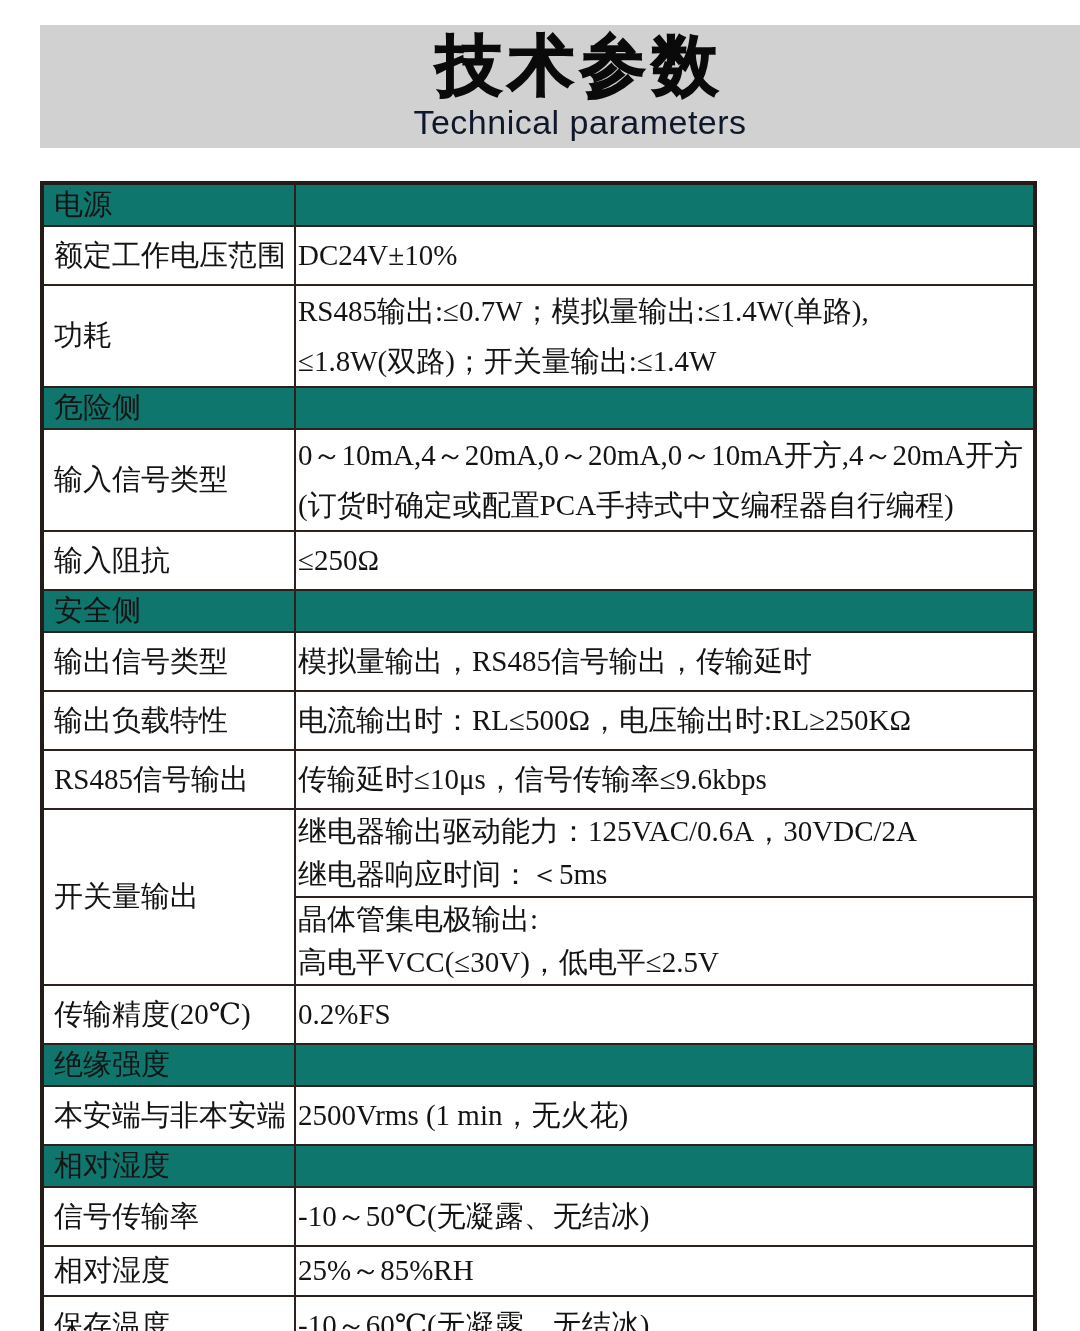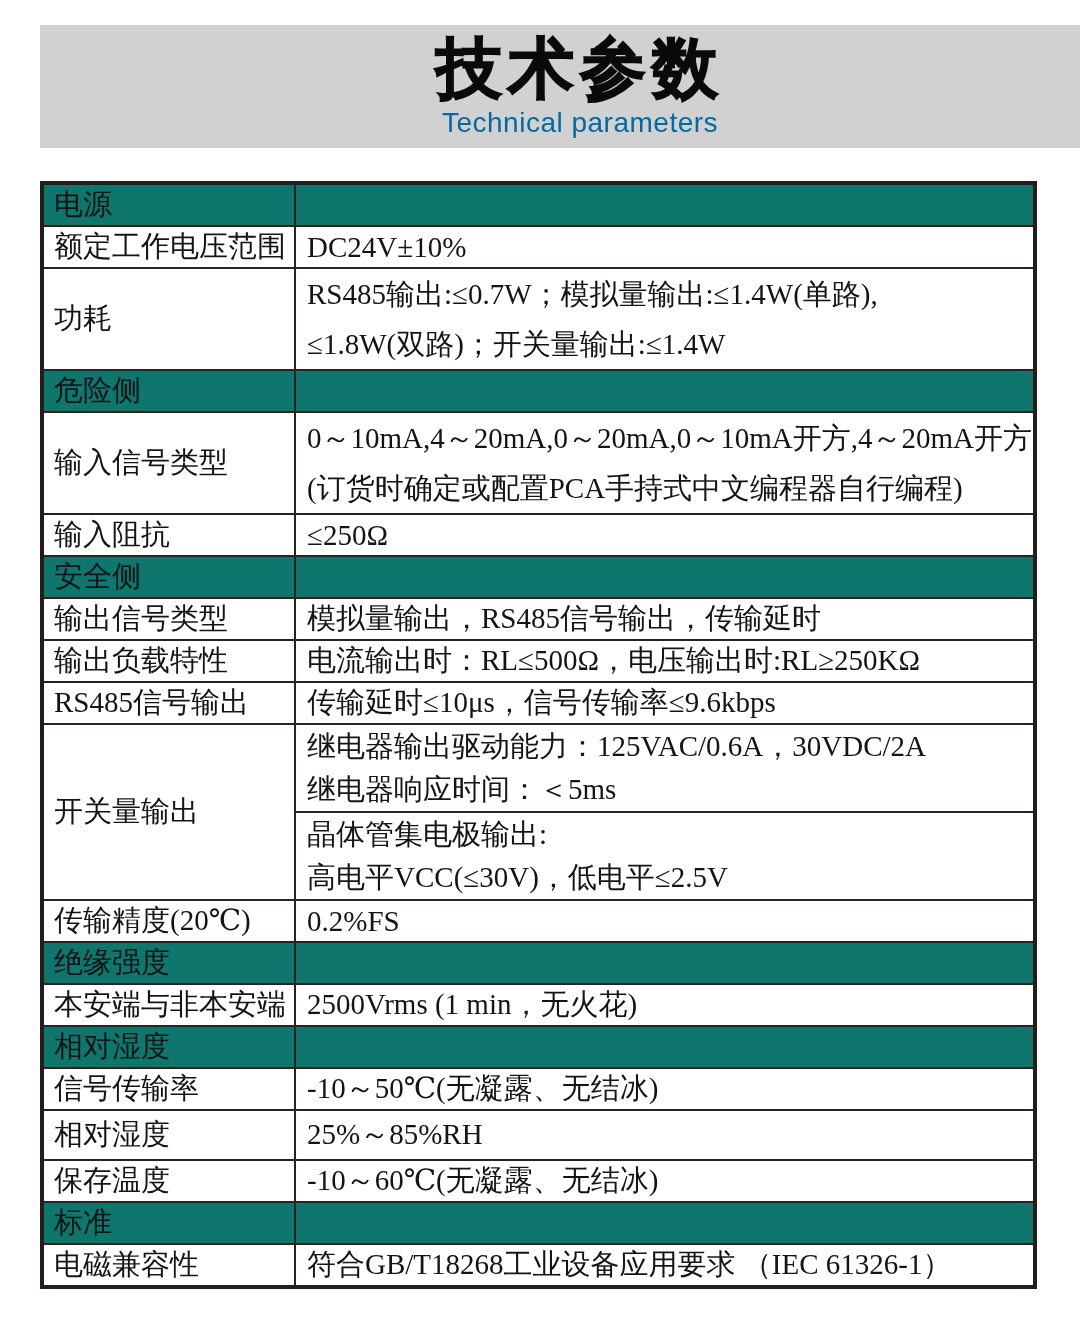--- a/index.html
+++ b/index.html
@@ -17,44 +17,44 @@
     display:flex; flex-direction:column; align-items:center; justify-content:center;margin-left:40px;
   }
   .page-title {
     font-family:"Liberation Sans","DejaVu Sans",sans-serif;
     font-weight:900; font-size:66px; line-height:1.05; color:#0a0a0a;
     letter-spacing:6px;
     -webkit-text-stroke:1.5px #0a0a0a;
   }
   .page-subtitle {
     font-family:"Liberation Sans","DejaVu Sans",sans-serif;
-    font-weight:400; font-size:28px; color:#0369a1; margin-top:3px;
+    font-weight:400; font-size:34px; color:#0f172a; margin-top:3px;
     letter-spacing:0.5px;
   }
 
   
   table.param-table {
     position:absolute; top:181px; left:40px; width:997px;
     border-collapse:collapse; table-layout:fixed;
     border:4px solid #241c18;
     font-size:29px;
   }
   .param-table td {
     border:2px solid #2b221e;
     vertical-align:middle;
     padding:0 8px 0 10px;
     overflow:hidden;
     white-space:nowrap;
   }
-  .param-table td.value-cell { padding-left:11px; }
+  .param-table td.value-cell { padding-left:2px; }
   .col-label { width:253px; }
 
   tr.section-row td { background:#0f766e; }
   tr.section-row { height:34px; }
-  tr.h-1   { height:42px; }
+  tr.h-1   { height:59px; }
   tr.h-2   { height:100px; }
   tr.h-sub { height:86px; }
   tr.h-rh  { height:50px; }
 
   .two-line div { line-height:50px; }
   .sub-lines div { line-height:43px; }
 </style>
 </head>
 <body>
 

